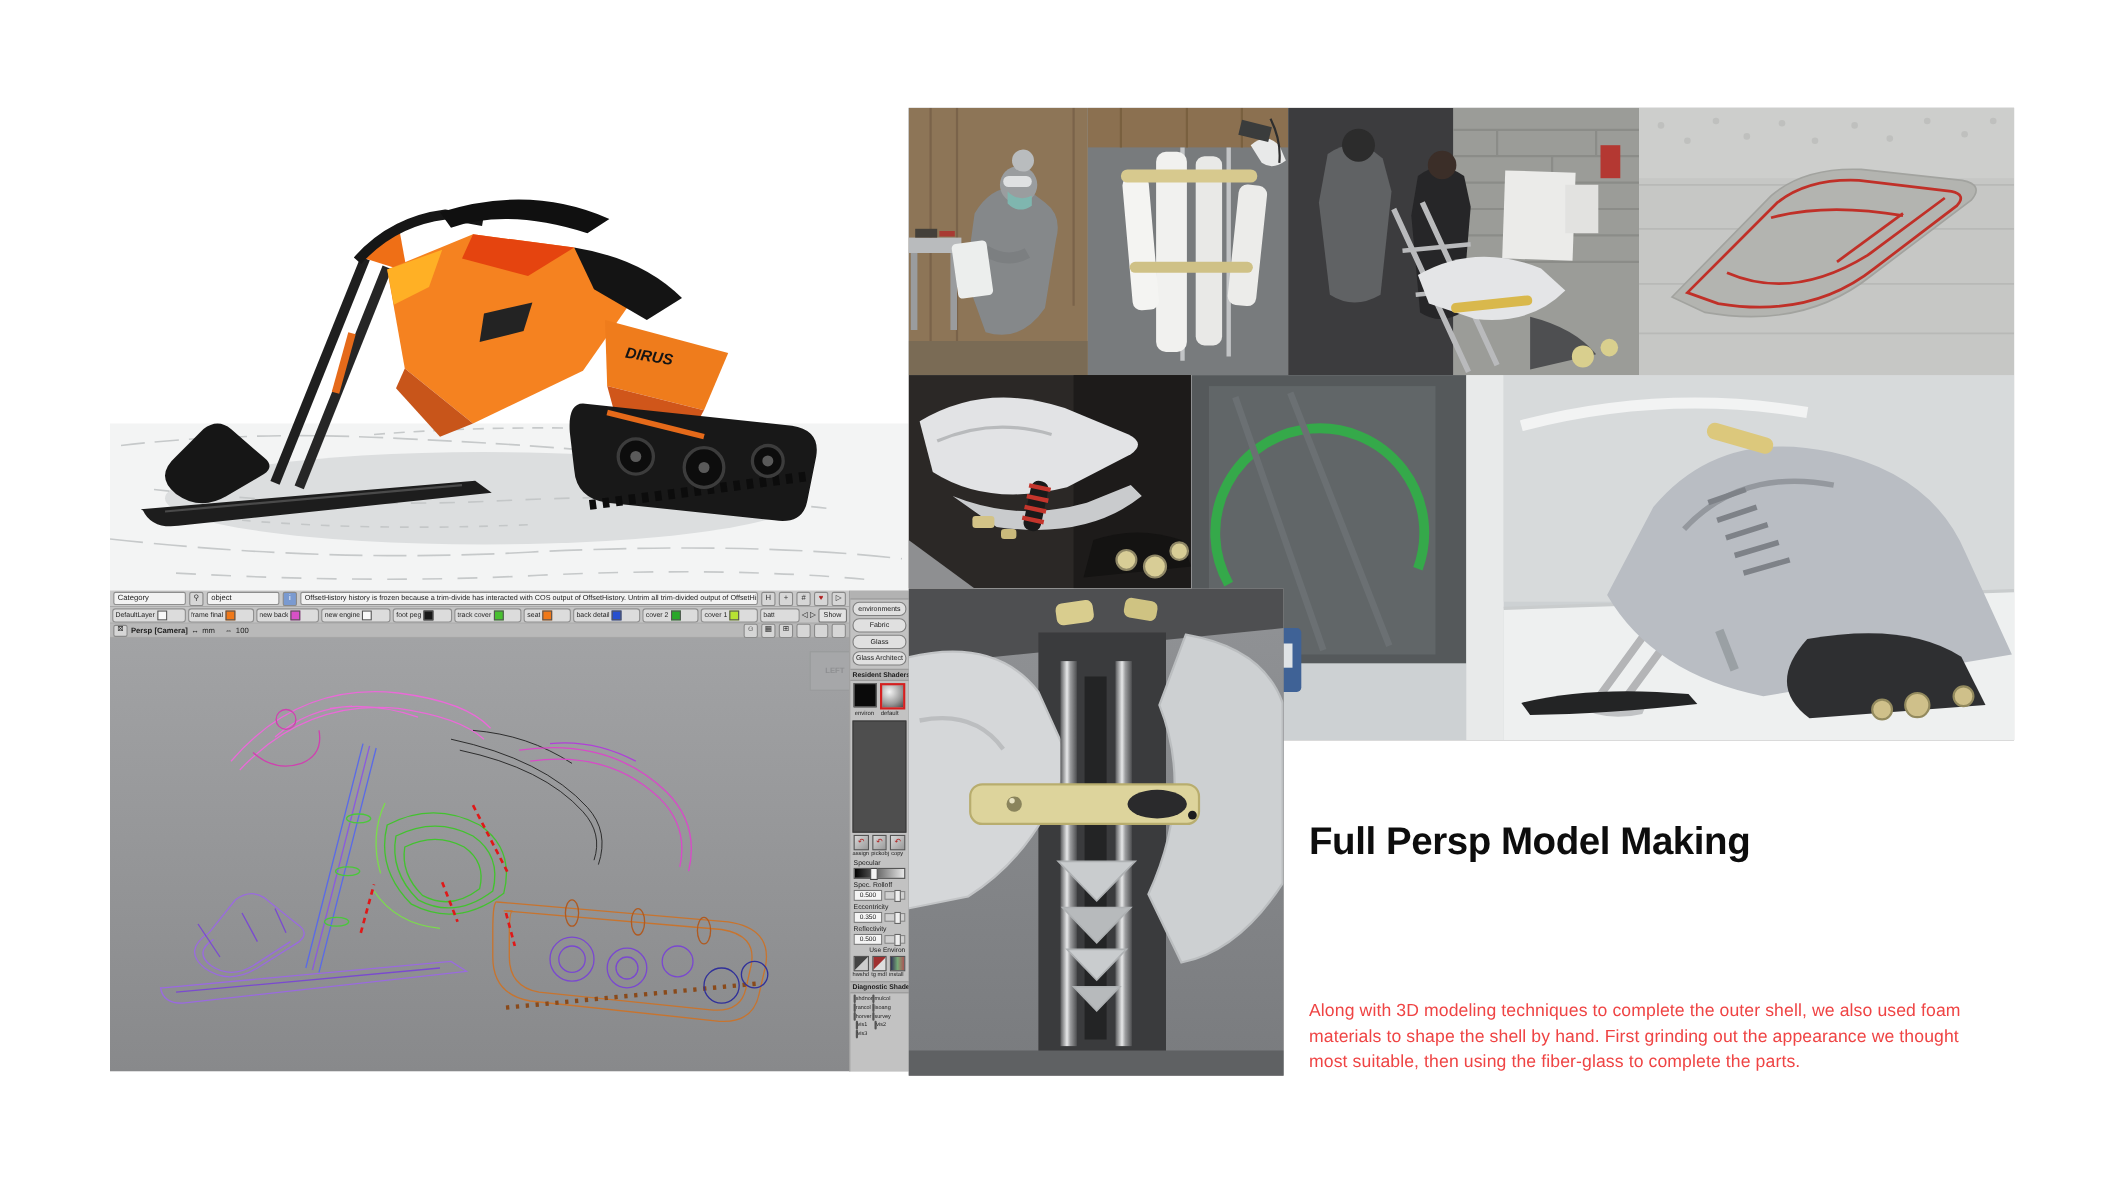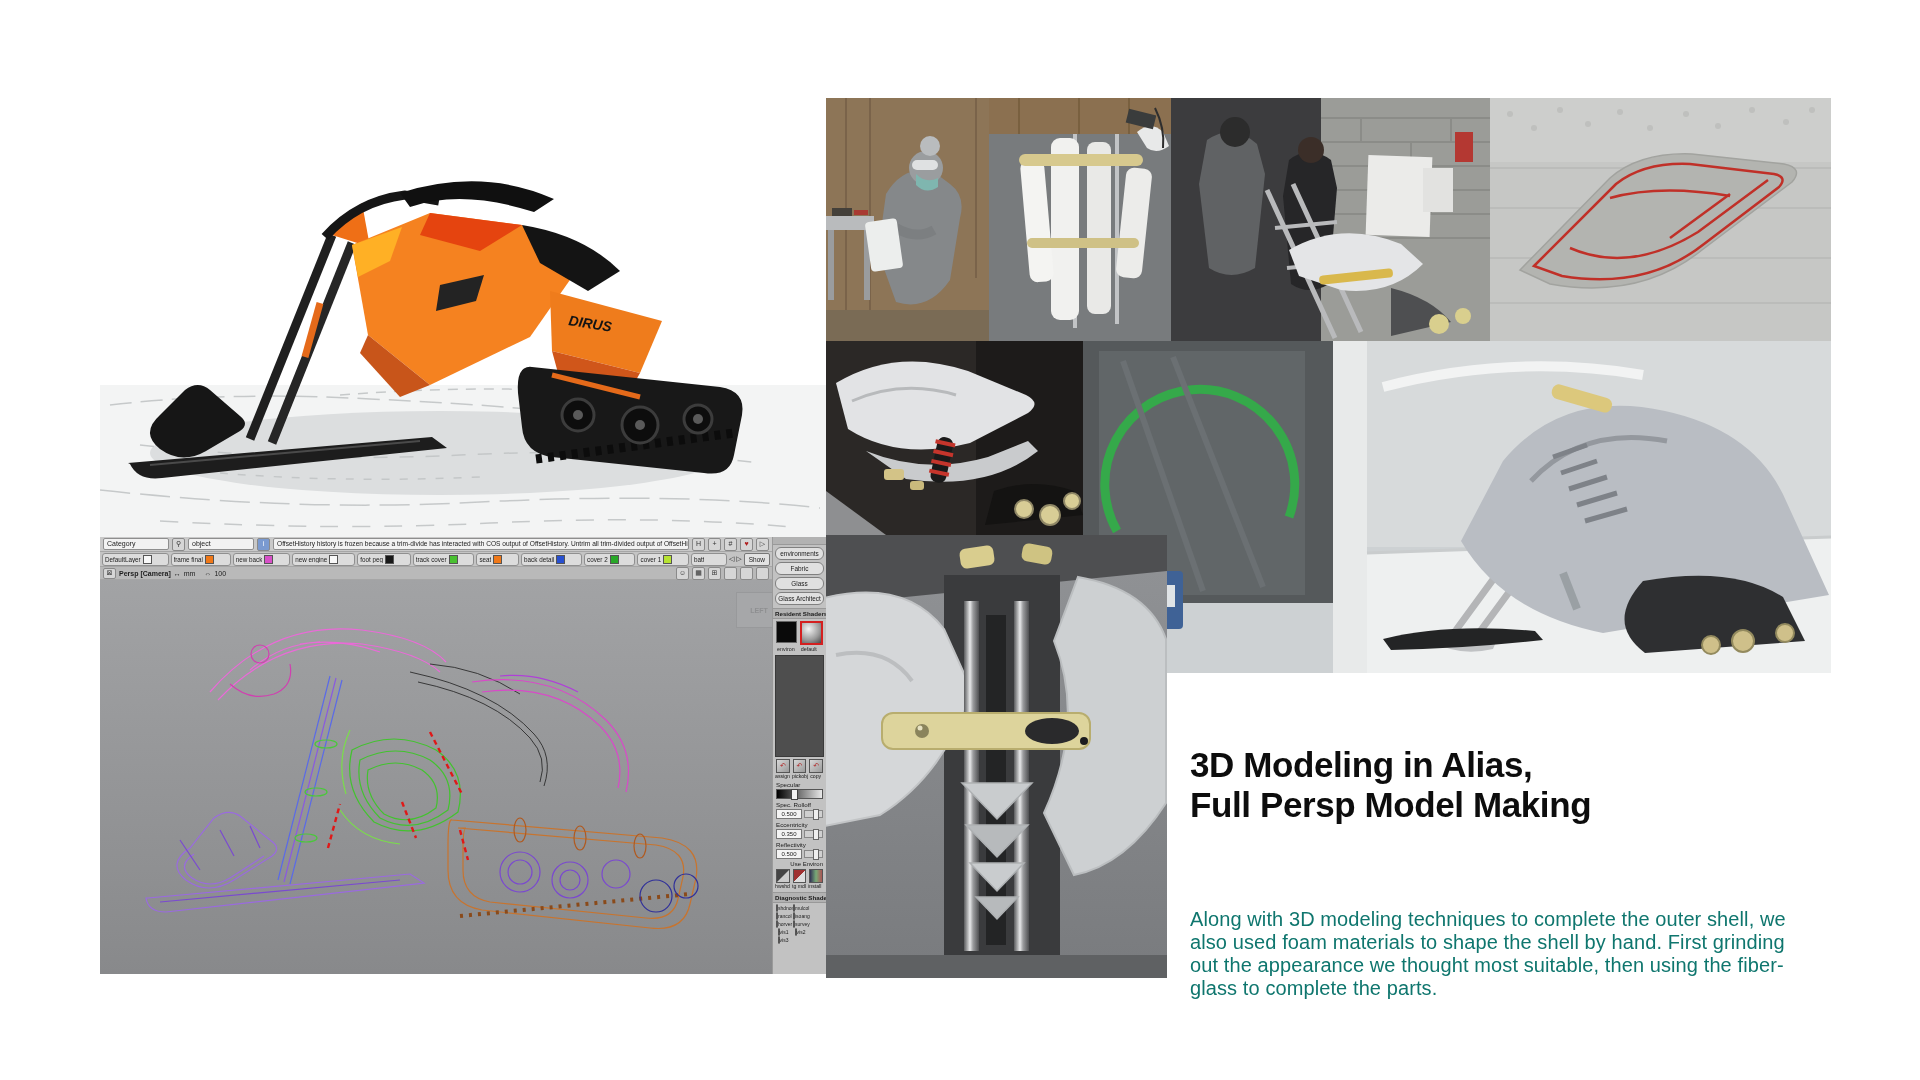--- a/index.html
+++ b/index.html
@@ -5,22 +5,22 @@
   html,body{margin:0;padding:0;background:#ffffff;}
   .page{position:relative;width:1920px;height:1080px;background:#fff;overflow:hidden;
         font-family:"Liberation Sans",sans-serif;color:#111;}
   .abs{position:absolute;}
   .photo{position:absolute;overflow:hidden;background:#888;}
   .photo svg{display:block;width:100%;height:100%;}
 
   
   .headline{position:absolute;left:1190px;top:745px;font-weight:bold;font-size:35px;
             line-height:40px;letter-spacing:-0.4px;color:#0d0d0d;}
-  .bodycopy{position:absolute;left:1190px;top:908px;width:600px;font-size:20px;
-            line-height:23px;color:#0f766e;letter-spacing:0.1px;}
+  .bodycopy{position:absolute;left:1190px;top:908px;width:600px;font-size:16px;
+            line-height:23px;color:#ef4444;letter-spacing:0.1px;}
 
   
   .alias{position:absolute;left:100px;top:537px;width:726px;height:437px;background:#c6c6c6;
          font-size:7px;color:#1c1c1c;}
   .abar{position:absolute;left:0;display:flex;align-items:center;gap:3px;background:#c9c9c9;
         border-bottom:1px solid #a6a6a6;box-sizing:border-box;padding:0 3px;}
   .msgbar{top:0;width:672px;height:15px;}
   .layerbar{top:15px;width:672px;height:15px;background:#c4c4c4;gap:2px;padding:0 2px;}
   .perspbar{top:30px;width:672px;height:13px;background:#b9b9b9;}
   .inset{background:#f2f2f2;border:1px solid #8e8e8e;border-radius:2px;padding:0 3px;
@@ -567,18 +567,17 @@
         <path d="M136,248 L206,248 L171,284 z"></path>
         <path d="M140,290 L202,290 L171,322 z" fill="#b7babc"></path>
         <path d="M144,328 L198,328 L171,356 z"></path>
         <path d="M150,362 L192,362 L171,384 z" fill="#b7babc"></path>
       </g>
       <rect x="0" y="420" width="341" height="23" fill="#5f6163"></rect>
     </svg>
   </div>
 
   <div class="headline">
-    <div>3D Modeling in Alias,</div>
     <div>Full Persp Model Making</div>
   </div>
   <div class="bodycopy">Along with 3D modeling techniques to complete the outer shell, we also used foam materials to shape the shell by hand. First grinding out the appearance we thought most suitable, then using the fiber-glass to complete the parts.</div>
 
 </div>
 
 </body></html>

